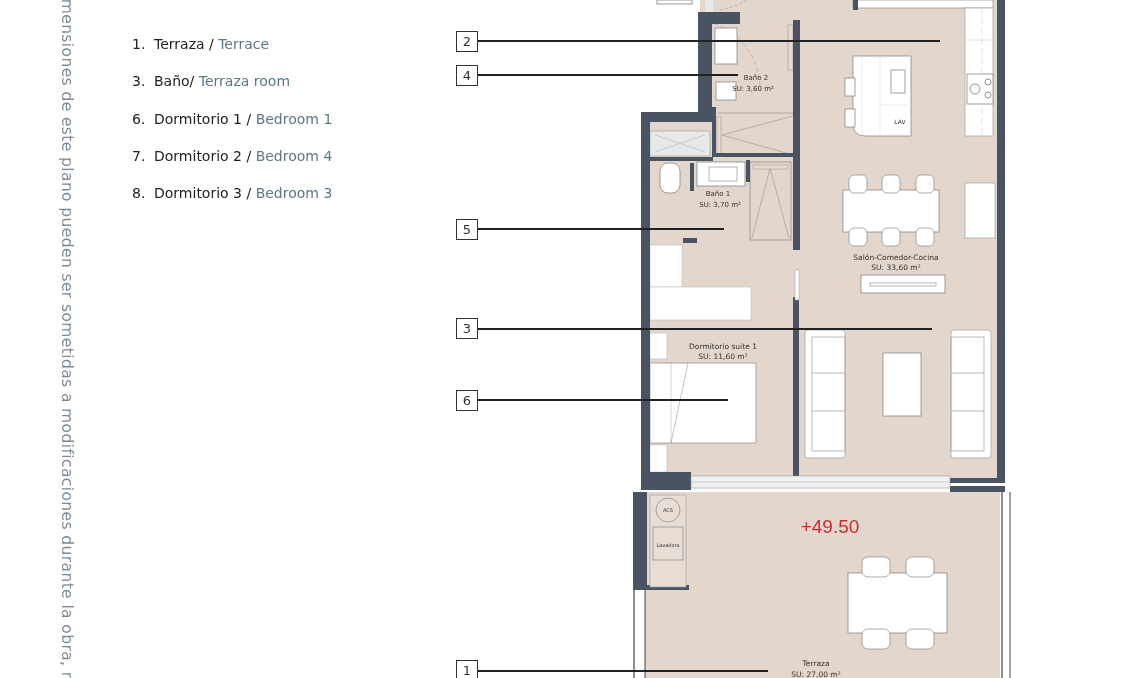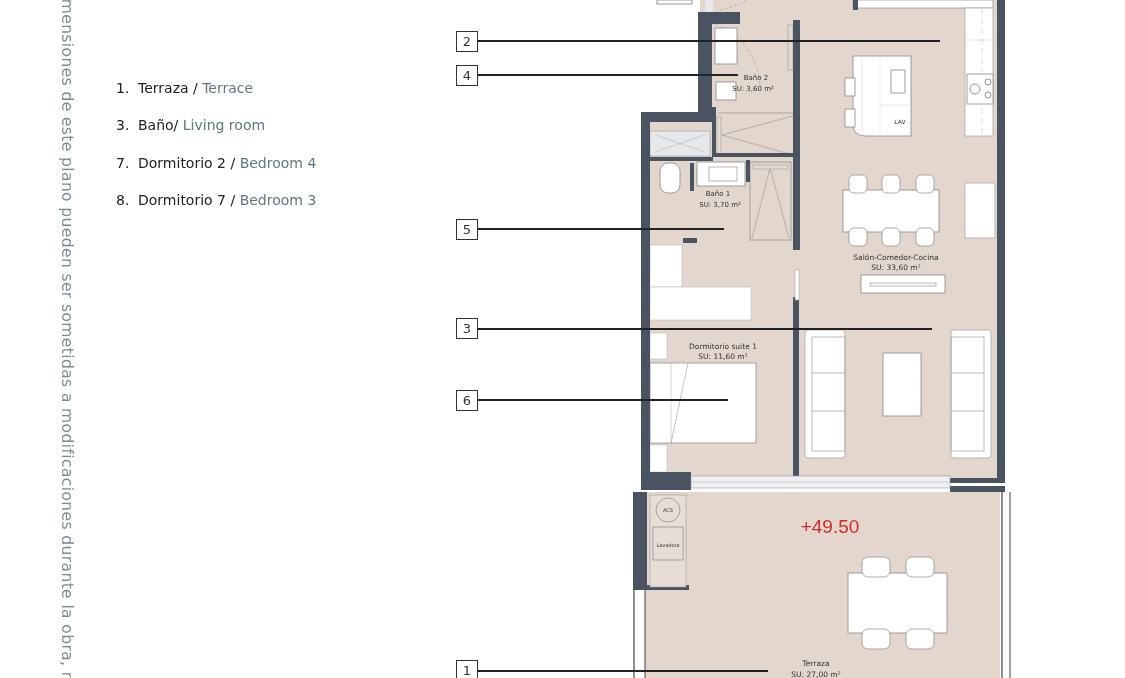--- a/index.html
+++ b/index.html
@@ -1,39 +1,40 @@
 <!DOCTYPE html>
 <html><head>
 <meta charset="utf-8">
 <style>
   html, body { margin:0; padding:0; }
   body { width:1125px; height:678px; background:#ffffff; position:relative; overflow:hidden; font-family:"DejaVu Sans", sans-serif; }
   .vtext { position:absolute; left:58px; top:0; width:20px; height:678px; }
   .vtext span { position:absolute; left:0; top:0; transform-origin:0 0; transform:translate(18px,-6px) rotate(90deg); white-space:nowrap; font-size:15.5px; color:#7d8a96; letter-spacing:0.4px; font-family:"DejaVu Sans", sans-serif; }
-  .legend { position:absolute; left:116px; top:36px;margin-top:44px; }
+  .legend { position:absolute; left:132px; top:36px; }
   .legend-item { height:37.3px; font-size:14px; color:#222; white-space:nowrap; }
   .legend-item .num { display:inline-block; width:22px; }
   .legend-item .en { color:#5d7880; }
   .callout { position:absolute; left:456px; width:20px; height:19px; border:1.5px solid #333; background:#fff; font-size:13px; color:#333; text-align:center; line-height:19px; box-sizing:content-box; z-index:5; }
   .cline { position:absolute; height:1.5px; background:#222; z-index:6; }
   .plan { position:absolute; left:0; top:0; width:1125px; height:678px; }
   .lbl { font-family:"DejaVu Sans", sans-serif; fill:#333; }
 </style>
 </head>
 <body>
 
 <div class="vtext">
   <span>imensiones de este plano pueden ser sometidas a modificaciones durante la obra, no t</span>
 </div>
 
 <div class="legend">
   <div class="legend-item"><span class="num">1.</span><span>Terraza /</span> <span class="en">Terrace</span></div>
-  <div class="legend-item"><span class="num">3.</span><span>Baño/</span> <span class="en">Living room</span></div>
+  <div class="legend-item"><span class="num">3.</span><span>Baño/</span> <span class="en">Terraza room</span></div>
+  <div class="legend-item"><span class="num">6.</span><span>Dormitorio 1 /</span> <span class="en">Bedroom 1</span></div>
   <div class="legend-item"><span class="num">7.</span><span>Dormitorio 2 /</span> <span class="en">Bedroom 4</span></div>
-  <div class="legend-item"><span class="num">8.</span><span>Dormitorio 7 /</span> <span class="en">Bedroom 3</span></div>
+  <div class="legend-item"><span class="num">8.</span><span>Dormitorio 3 /</span> <span class="en">Bedroom 3</span></div>
 </div>
 
 <svg class="plan" viewBox="0 0 1125 678">
 
   <g>
     <rect x="700" y="0" width="300" height="480" fill="#e3d6cc"></rect>
     <rect x="650" y="160" width="150" height="320" fill="#e3d6cc"></rect>
     <rect x="645" y="492" width="355" height="186" fill="#e3d6cc"></rect>
     <rect x="650" y="115" width="145" height="45" fill="#e3d6cc"></rect>
   </g>

